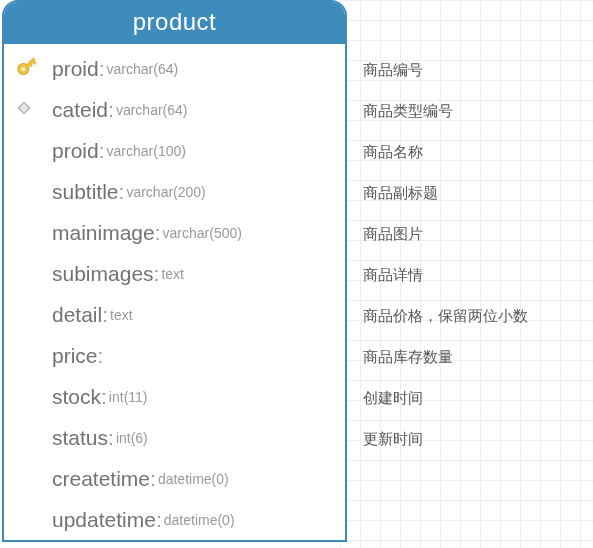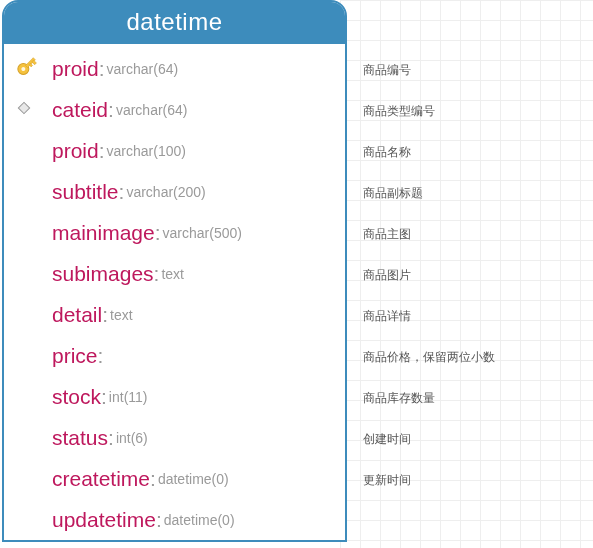--- a/index.html
+++ b/index.html
@@ -54,55 +54,55 @@
     padding-left: 10px;
   }
   .icon-slot {
     width: 38px;
     display: flex;
     align-items: center;
     justify-content: flex-start;
   }
   .col-name {
     font-size: 21px;
-    color: #be185d;
+    color: #737373;
     font-weight: 400;
   }
   .col-type {
     font-size: 14px;
     color: #9a9a9a;
     font-weight: 300;
   }
   .colon {
     color: #9a9a9a;
     font-size: 21px;
     margin: 0 2px 0 0;
   }
   .desc-list {
     padding-top: 50px;
     padding-left: 16px;
   }
   .desc-row {
     height: 41px;
     display: flex;
     align-items: center;
-    font-size: 12px;
+    font-size: 15px;
     color: #555;
   }
   .key-icon svg { display:block; }
   .diamond-icon { display:block; }
 </style>
 </head>
 <body>
 
 <div class="grid-bg"></div>
 
 <div class="content">
   <div class="table-card">
-    <div class="table-header">datetime</div>
+    <div class="table-header">product</div>
     <div class="col-list">
         <div class="col-row">
           <span class="icon-slot">
             <span class="key-icon">
               <svg width="30" height="30" viewBox="0 0 30 30">
                 <g transform="rotate(-45 15 15)">
                   <circle cx="11" cy="11" r="5.5" fill="#f5c23e" stroke="#d4a029" stroke-width="1"></circle>
                   <circle cx="11" cy="11" r="2" fill="#fff6dd"></circle>
                   <rect x="15" y="10" width="11" height="3" fill="#f5c23e" stroke="#d4a029" stroke-width="0.5"></rect>
                   <rect x="22" y="12" width="2.5" height="4" fill="#f5c23e" stroke="#d4a029" stroke-width="0.5"></rect>
@@ -184,21 +184,20 @@
           <span class="colon">: </span>
           <span class="col-type">datetime(0)</span>
         </div>
       </div>
   </div>
   <div class="desc-list">
       <div class="desc-row">商品编号</div>
       <div class="desc-row">商品类型编号</div>
       <div class="desc-row">商品名称</div>
       <div class="desc-row">商品副标题</div>
-      <div class="desc-row">商品主图</div>
       <div class="desc-row">商品图片</div>
       <div class="desc-row">商品详情</div>
       <div class="desc-row">商品价格，保留两位小数</div>
       <div class="desc-row">商品库存数量</div>
       <div class="desc-row">创建时间</div>
       <div class="desc-row">更新时间</div>
     </div>
 </div>
 
 </body></html>

